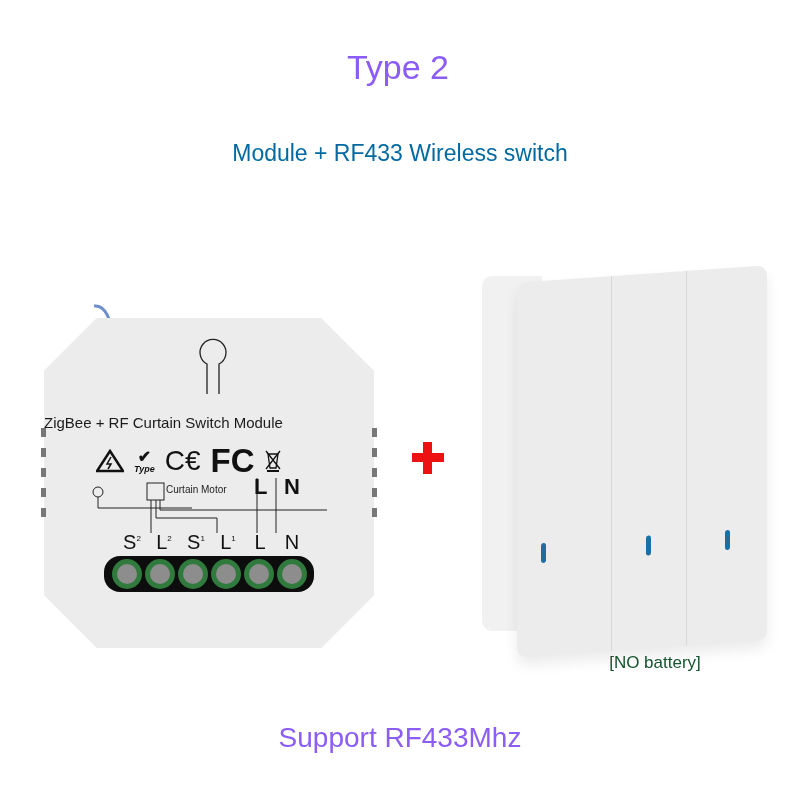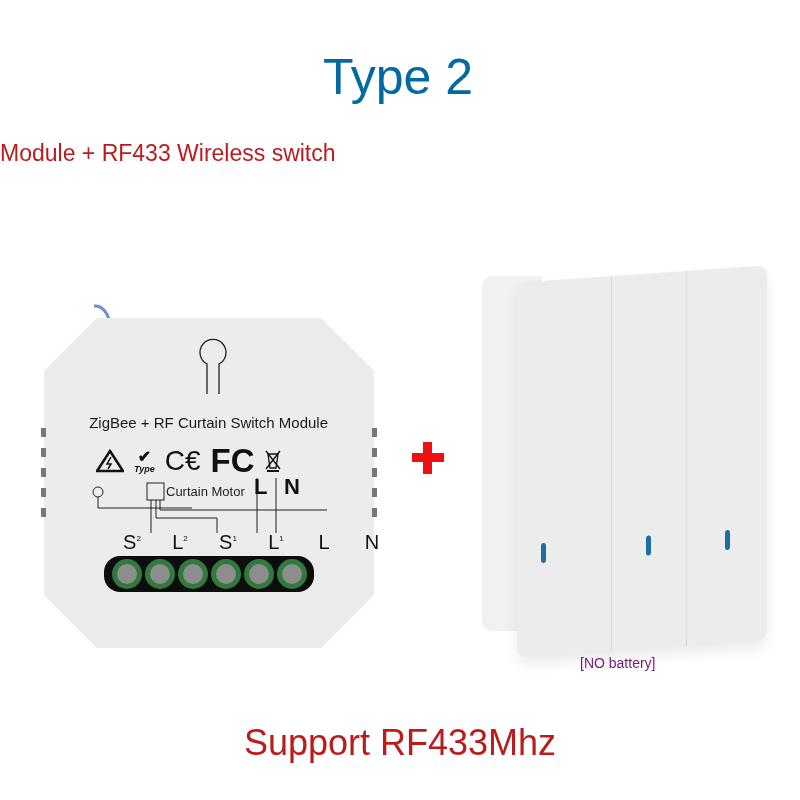--- a/index.html
+++ b/index.html
@@ -1,34 +1,34 @@
 <!DOCTYPE html>
 <html><head>
 <meta charset="utf-8">
 <style>
   * { box-sizing: border-box; margin: 0; padding: 0; }
   html, body { width: 800px; height: 800px; background: #ffffff; overflow: hidden; }
   body { position: relative; font-family: "Liberation Sans", sans-serif; }
 
   .title { position: absolute; top: 48px; left: 0; width: 796px; text-align: center;
-           font-size: 50px; color: #0369a1; font-weight: 400; }
-  .subtitle { position: absolute; top: 140px; left: 0; width: 800px; text-align: left;
-              font-size: 23px; color: #b91c1c; }
+           font-size: 34px; color: #8b5cf6; font-weight: 400; }
+  .subtitle { position: absolute; top: 140px; left: 0; width: 800px; text-align: center;
+              font-size: 23px; color: #0369a1; }
 
   
   .module { position: absolute; left: 44px; top: 318px; width: 330px; height: 330px; }
   .module-body { position: absolute; inset: 0; background: #ececec;
                  clip-path: polygon(16% 0, 84% 0, 100% 16%, 100% 84%, 84% 100%, 16% 100%, 0 84%, 0 16%);
                  border-radius: 20px; }
   .side-vent { position: absolute; width: 5px; height: 9px; background: #777; }
-  .module-name { position: absolute; top: 96px; left: 0; width: 284px; text-align: right;
+  .module-name { position: absolute; top: 96px; left: 0; width: 284px; text-align: left;
                  font-size: 15px; color: #1b1b1b; }
   .cert-row { position: absolute; top: 124px; left: 52px; display: flex; align-items: center; gap: 10px; }
   .cert { color: #111; font-weight: 700; }
-  .term-labels { position: absolute; top: 213px; left: 72px; display: flex; gap: 16px; }
+  .term-labels { position: absolute; top: 213px; left: 72px; display: flex; gap: 0; }
   .term-label { width: 32px; text-align: center; font-size: 20px; color: #111; font-weight: 400; }
   .terminal-strip { position: absolute; top: 238px; left: 60px; width: 210px; height: 36px;
                     background: #0d0d0d; border-radius: 16px; display: flex; align-items: center;
                     justify-content: space-around; padding: 0 6px; }
   .terminal { width: 30px; height: 30px; border-radius: 50%; background: #2f7a3c;
               display: flex; align-items: center; justify-content: center; }
   .terminal::after { content: ""; width: 20px; height: 20px; border-radius: 50%; background: #8d8d8d; }
 
   .plus { position: absolute; left: 410px; top: 440px; width: 36px; height: 36px; }
   .plus::before, .plus::after { content: ""; position: absolute; background: #ee1111; }
@@ -37,24 +37,24 @@
 
   
   .switch { position: absolute; left: 482px; top: 262px; width: 290px; height: 390px; }
   .switch-back { position: absolute; left: 0; top: 14px; width: 60px; height: 355px; background: #f1f1f1;
                  border-radius: 10px 0 0 10px; }
   .switch-face { position: absolute; left: 35px; top: 12px; width: 250px; height: 375px; background: #ececec;
                  border-radius: 10px; transform: skewY(-4deg); box-shadow: 0 8px 14px rgba(0,0,0,0.08); }
   .rocker { position: absolute; top: 0; height: 100%; border-right: 1px solid #d8d8d8; }
   .led { position: absolute; width: 5px; height: 20px; background: #1d6fa3; border-radius: 3px; }
 
-  .battery-note { position: absolute; left: 580px; top: 650px; width: 150px; text-align: left;
-                  font-size: 14px; color: #701a75; line-height: 26px; }
+  .battery-note { position: absolute; left: 580px; top: 650px; width: 150px; text-align: center;
+                  font-size: 17px; color: #14532d; line-height: 26px; }
   .footer { position: absolute; top: 722px; left: 0; width: 800px; text-align: center;
-            font-size: 36px; color: #b91c1c; }
+            font-size: 28px; color: #8b5cf6; }
 </style>
 </head>
 <body>
 
 <div class="title">Type 2</div>
 <div class="subtitle">Module + RF433 Wireless switch</div>
 
 <div class="module">
   <svg style="position:absolute;left:48px;top:-14px" width="40" height="50">
     <path d="M2 2 Q 18 0 22 40" stroke="#6e8fcb" stroke-width="3" fill="none"></path>
@@ -96,21 +96,21 @@
     </svg>
   </div>
 
   <svg style="position:absolute;left:48px;top:160px" width="240" height="60">
     <circle cx="6" cy="14" r="5" stroke="#222" fill="none"></circle>
     <path d="M6 19 L6 30 L100 30" stroke="#222" fill="none"></path>
     <rect x="55" y="5" width="17" height="17" stroke="#222" fill="none"></rect>
     <path d="M59 22 L59 55 M64 22 L64 40 L125 40 L125 55 M68 22 L68 32 L235 32" stroke="#222" fill="none"></path>
     <path d="M165 0 L165 55 M184 0 L184 55" stroke="#222" fill="none"></path>
   </svg>
-  <div style="position:absolute;left:122px;top:166px;font-size:13px;color:#222">Curtain Motor</div>
+  <div style="position:absolute;left:122px;top:166px;font-size:10px;color:#222">Curtain Motor</div>
   <div style="position:absolute;left:210px;top:156px;font-size:22px;font-weight:700;color:#111">L</div>
   <div style="position:absolute;left:240px;top:156px;font-size:22px;font-weight:700;color:#111">N</div>
 
   <div class="term-labels">
     <div class="term-label"><span>S</span><sup style="font-size:8px">2</sup></div>
     <div class="term-label"><span>L</span><sup style="font-size:8px">2</sup></div>
     <div class="term-label"><span>S</span><sup style="font-size:8px">1</sup></div>
     <div class="term-label"><span>L</span><sup style="font-size:8px">1</sup></div>
     <div class="term-label">L</div>
     <div class="term-label">N</div>

